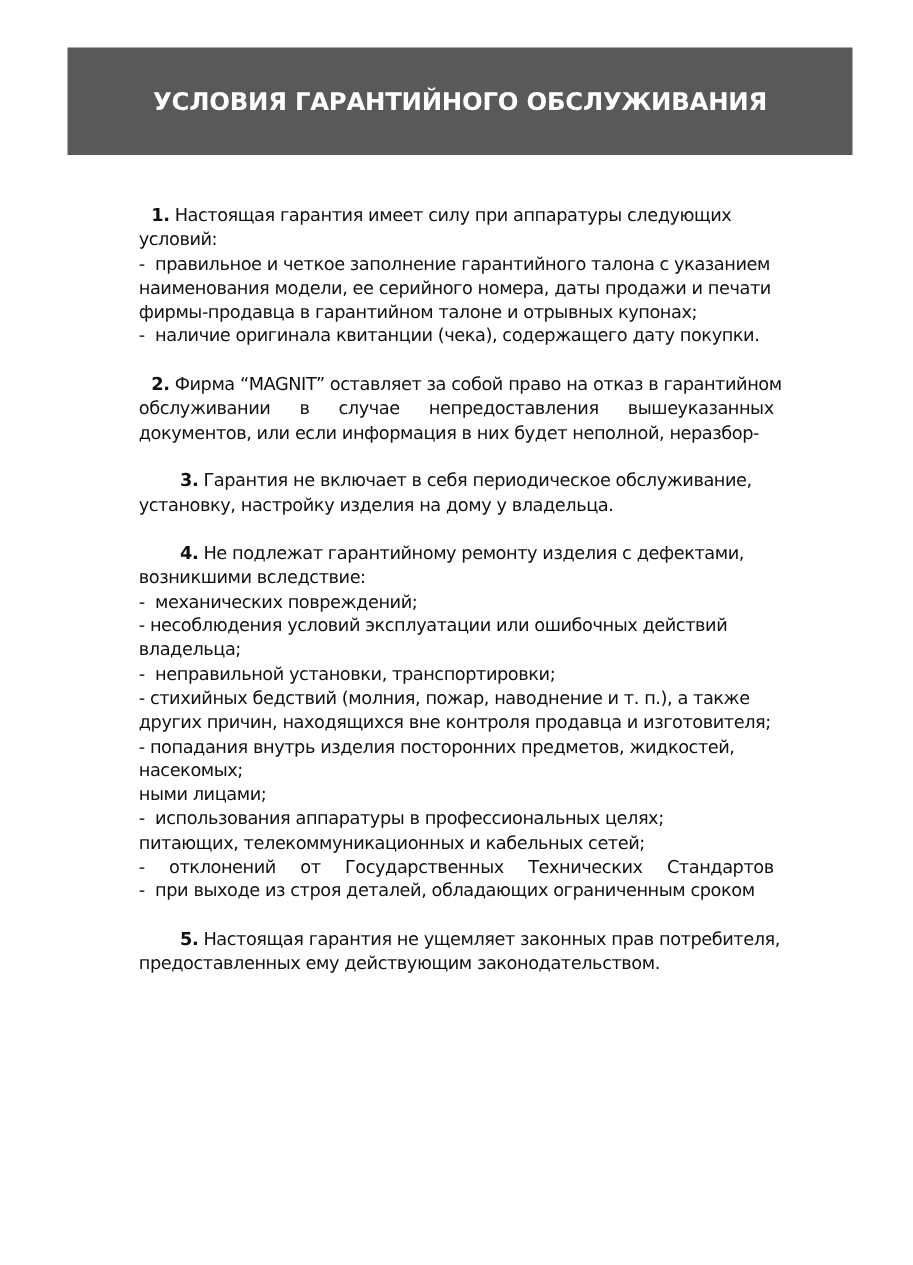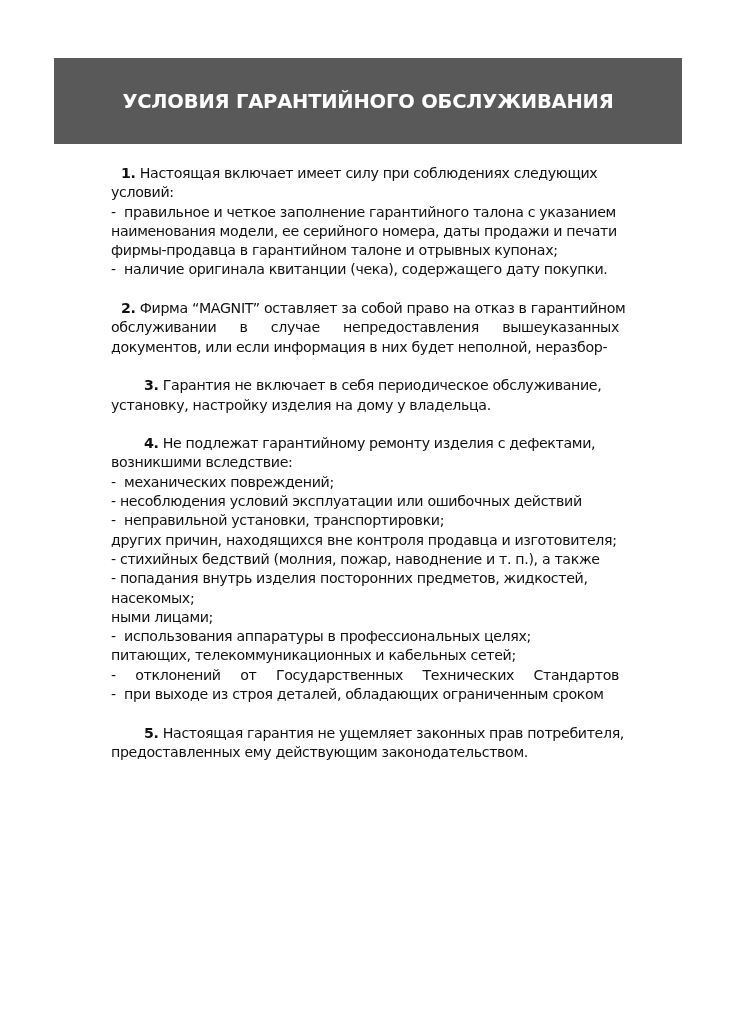--- a/index.html
+++ b/index.html
@@ -1,18 +1,18 @@
 <!DOCTYPE html>
 <html><head>
   <meta charset="utf-8">
   <style>
     html, body { margin: 0; padding: 0; background: #ffffff; }
     body { width: 730px; height: 1012px; position: relative; overflow: hidden; }
     .header {
-      position: absolute; left: 54px; top: 58px; width: 628px; height: 86px;
+      position: absolute; left: 54px; top: 38px; width: 628px; height: 86px;
       background: #595959;
       display: flex; align-items: center; justify-content: center;
     }
     .header-title {
       color: #ffffff; font-family: "DejaVu Sans", sans-serif; font-weight: bold;
       font-size: 19.5px; letter-spacing: -0.2px; white-space: nowrap;
     }
     .content {
       position: absolute; left: 111px; top: 164px; width: 508px;
       font-family: "DejaVu Sans", sans-serif; font-size: 14.2px; line-height: 19.3px;
@@ -28,21 +28,21 @@
 </head>
 <body>
 
 <div class="header">
   <span class="header-title">УСЛОВИЯ ГАРАНТИЙНОГО ОБСЛУЖИВАНИЯ</span>
 </div>
 
 <div class="content">
 
   <div class="section">
-    <span class="line indent2"><span class="num">1.</span> <span>Настоящая включает имеет силу при соблюдениях следующих</span></span>
+    <span class="line indent2"><span class="num">1.</span> <span>Настоящая гарантия имеет силу при аппаратуры следующих</span></span>
     <span class="line">условий:</span>
     <span class="line" style="white-space:pre">-  правильное и четкое заполнение гарантийного талона с указанием</span>
     <span class="line">наименования модели, ее серийного номера, даты продажи и печати</span>
     <span class="line">фирмы-продавца в гарантийном талоне и отрывных купонах;</span>
     <span class="line" style="white-space:pre">-  наличие оригинала квитанции (чека), содержащего дату покупки.</span>
   </div>
 
   <div class="section">
     <span class="line indent2"><span class="num">2.</span> <span>Фирма “MAGNIT” оставляет за собой право на отказ в гарантийном</span></span>
     <span class="line justify">обслуживании в случае непредоставления вышеуказанных</span>
@@ -52,23 +52,24 @@
   <div class="section">
     <span class="line indent1"><span class="num">3.</span> <span>Гарантия не включает в себя периодическое обслуживание,</span></span>
     <span class="line">установку, настройку изделия на дому у владельца.</span>
   </div>
 
   <div class="section">
     <span class="line indent1"><span class="num">4.</span> <span>Не подлежат гарантийному ремонту изделия с дефектами,</span></span>
     <span class="line">возникшими вследствие:</span>
     <span class="line" style="white-space:pre">-  механических повреждений;</span>
     <span class="line">- несоблюдения условий эксплуатации или ошибочных действий</span>
+    <span class="line">владельца;</span>
     <span class="line" style="white-space:pre">-  неправильной установки, транспортировки;</span>
+    <span class="line">- стихийных бедствий (молния, пожар, наводнение и т. п.), а также</span>
     <span class="line">других причин, находящихся вне контроля продавца и изготовителя;</span>
-    <span class="line">- стихийных бедствий (молния, пожар, наводнение и т. п.), а также</span>
     <span class="line">- попадания внутрь изделия посторонних предметов, жидкостей,</span>
     <span class="line">насекомых;</span>
     <span class="line">ными лицами;</span>
     <span class="line" style="white-space:pre">-  использования аппаратуры в профессиональных целях;</span>
     <span class="line">питающих, телекоммуникационных и кабельных сетей;</span>
     <span class="line justify">- отклонений от Государственных Технических Стандартов</span>
     <span class="line" style="white-space:pre">-  при выходе из строя деталей, обладающих ограниченным сроком</span>
   </div>
 
   <div class="section">

